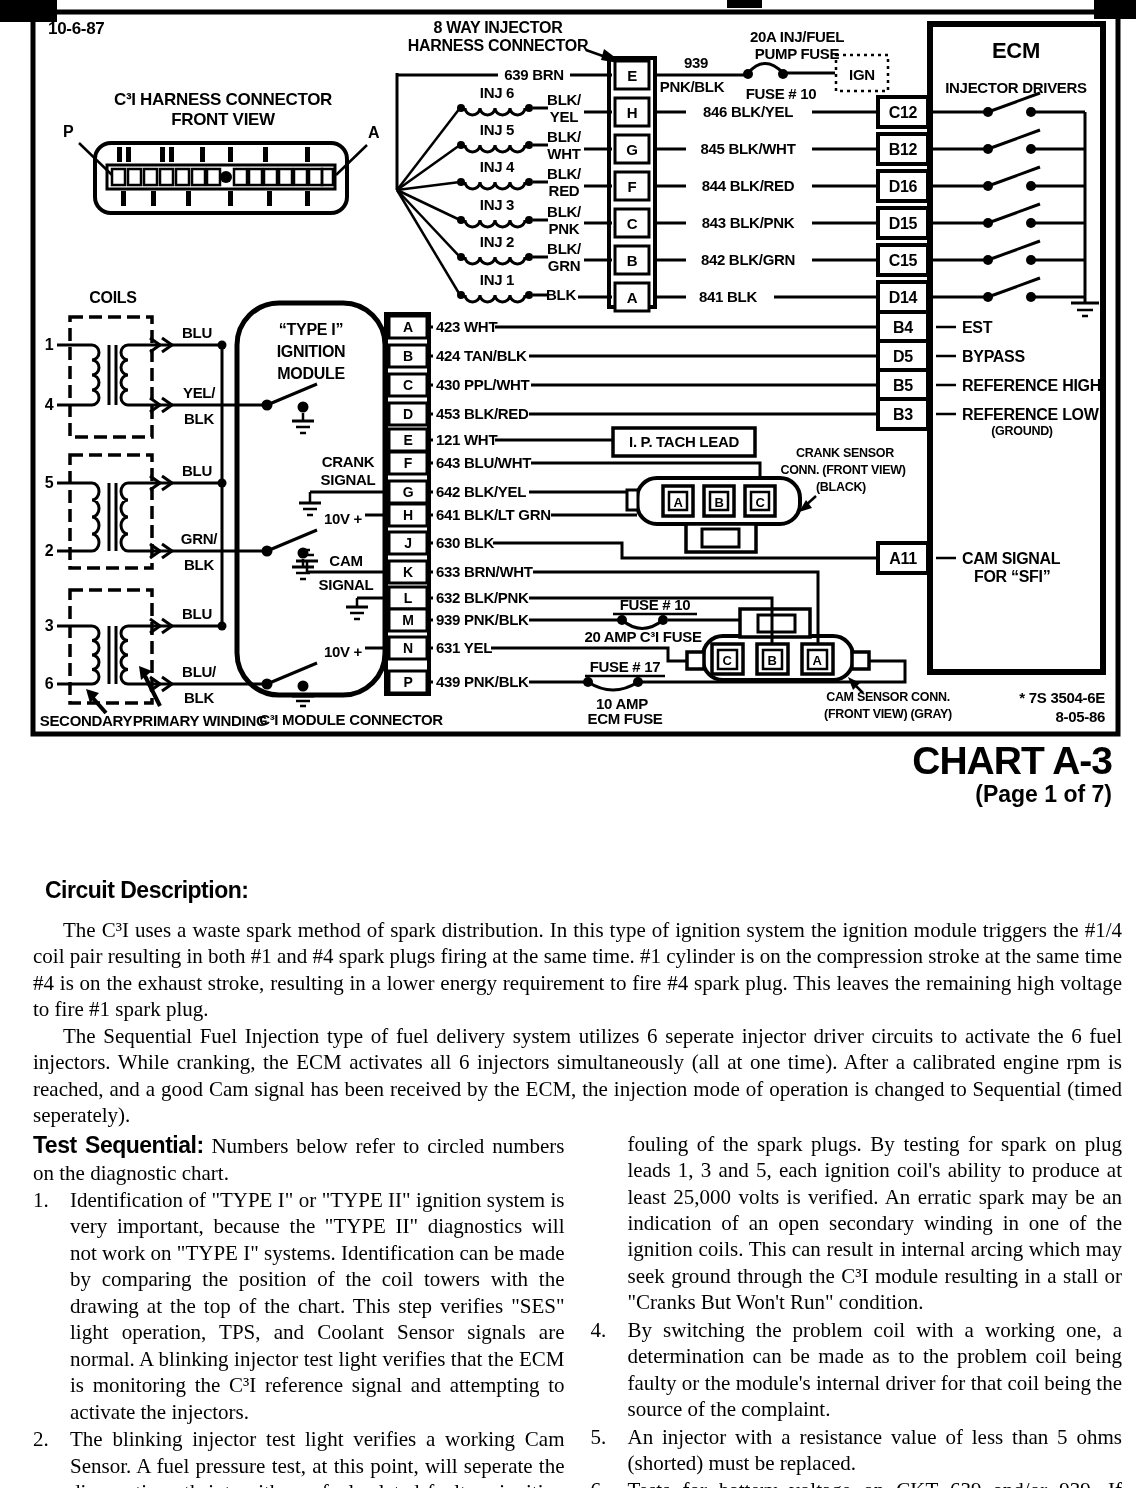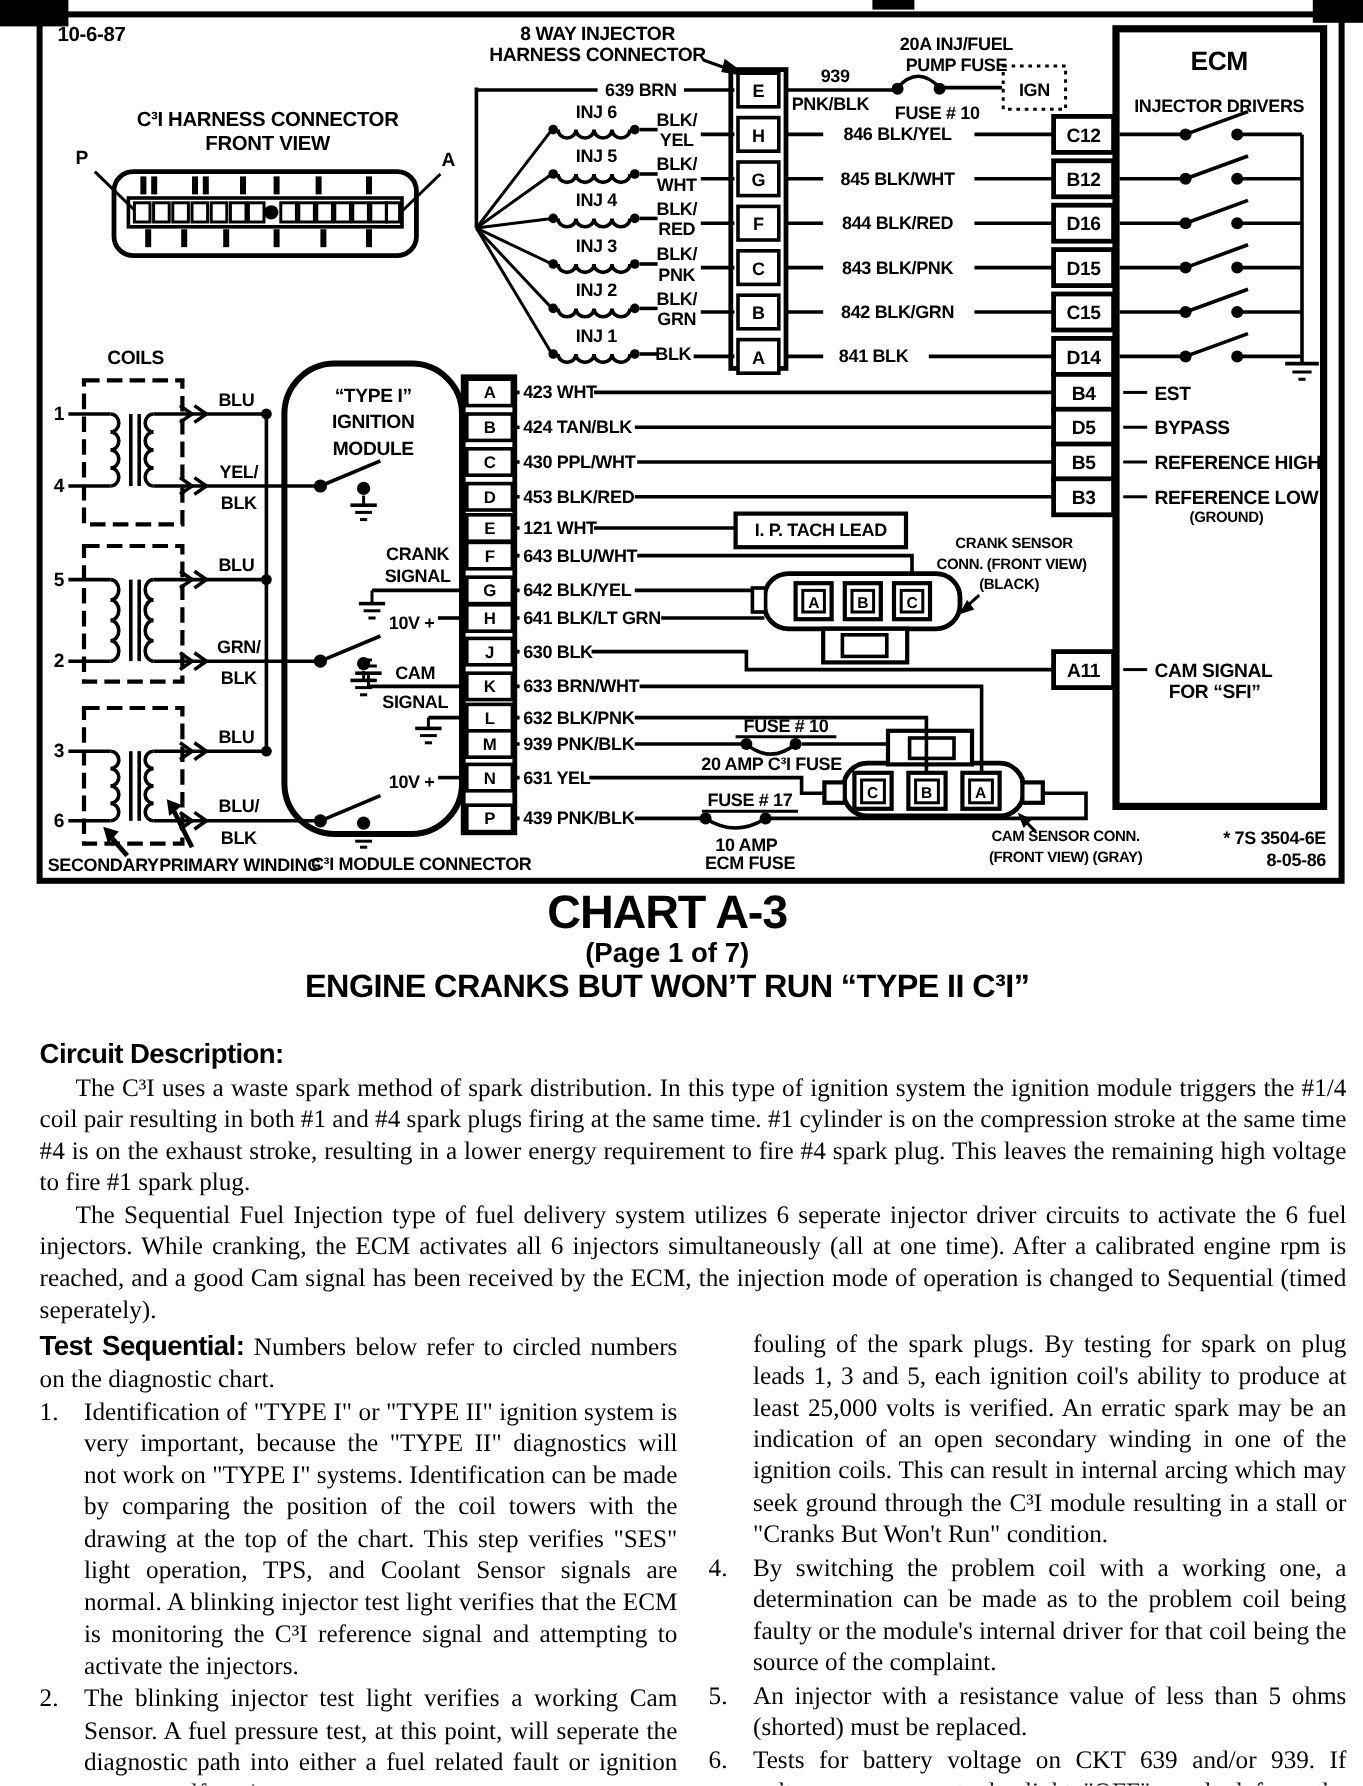--- a/index.html
+++ b/index.html
@@ -9,28 +9,28 @@
   svg text{font-family:"Liberation Sans",sans-serif;font-weight:700;fill:#000;letter-spacing:-0.3px}
   .s12{font-size:12.5px}.s13{font-size:13px}.s14{font-size:14px}.s15{font-size:15px}
   .s16{font-size:16px}.s17{font-size:17px}.s21{font-size:22px}
   .am{text-anchor:middle}.ae{text-anchor:end}
   .ln{stroke:#000;fill:none}
   .w2{stroke-width:2.5}.w3{stroke-width:3}.w35{stroke-width:3.5}.w4{stroke-width:4}
   .w5{stroke-width:5}.w6{stroke-width:6}
   .dot{fill:#000;stroke:none}
   .wf{fill:#fff;stroke:none}
   .bx{stroke:#000;fill:#fff}
-  .doc{position:absolute;top:740px;left:0;width:1112px;text-align:center;
+  .doc{position:absolute;top:740px;left:0;width:1112px;text-align:right;
        font-family:"Liberation Sans",sans-serif;font-weight:700}
   .t1{font-size:39px;letter-spacing:-1px;line-height:1.08}
   .t2{font-size:23px;line-height:1.1}
   .t3{font-size:27px;letter-spacing:-0.5px;line-height:1.12}
   .textcol{position:absolute;top:864px;left:33px;width:1089px;font-size:21px;line-height:1.26}
   .h{font-family:"Liberation Sans",sans-serif;font-weight:700;font-size:23px;
-     letter-spacing:-0.5px;margin:0}
+     letter-spacing:-0.5px;margin:12px}
   .body{margin:0;text-align:justify}
   .ind{text-indent:30px}
   .h-inline{font-family:"Liberation Sans",sans-serif;font-weight:700;font-size:23px;letter-spacing:-0.5px}
   .cols{display:flex;gap:26px;margin-top:2px}
   .col{width:540px}
   .titem{display:flex;margin-top:1px}
   .tnum{width:37px;flex:none}
   .ttext{flex:1;text-align:justify}
   .cont{padding-left:37px}
 </style>
@@ -599,21 +599,20 @@
   <text class="s15 am" x="86" y="726">SECONDARY</text>
   <text class="s15 am" x="200" y="726">PRIMARY WINDING</text>
   <text class="s15 am" x="351" y="725">C³I MODULE CONNECTOR</text>
   <text class="s15 ae" x="1105" y="703">* 7S 3504-6E</text>
   <text class="s15 ae" x="1105" y="722">8-05-86</text>
 </svg>
 
 <div class="doc">
   <div class="t1">CHART A-3</div>
   <div class="t2">(Page 1 of 7)</div>
-  <div class="t3">ENGINE CRANKS BUT WON’T RUN “TYPE II C³I”</div>
 </div>
 
 <div class="textcol">
   <p class="h">Circuit Description:</p>
   <p class="body ind">The C³I uses a waste spark method of spark distribution.  In this type of ignition system the ignition module triggers the #1/4 coil pair resulting in both #1 and #4 spark plugs firing at the same time.  #1 cylinder is on the compression stroke at the same time #4 is on the exhaust stroke, resulting in a lower energy requirement to fire #4 spark plug.  This leaves the remaining high voltage to fire #1 spark plug.</p>
   <p class="body ind">The Sequential Fuel Injection type of fuel delivery system utilizes 6 seperate injector driver circuits to activate the 6 fuel injectors.  While cranking, the ECM activates all 6 injectors simultaneously (all at one time).  After a calibrated engine rpm is reached, and a good Cam signal has been received by the ECM, the injection mode of operation is changed to Sequential (timed seperately).</p>
   <div class="cols">
     <div class="col">
       <p class="body">
         <span class="h-inline">Test Sequential:</span>

